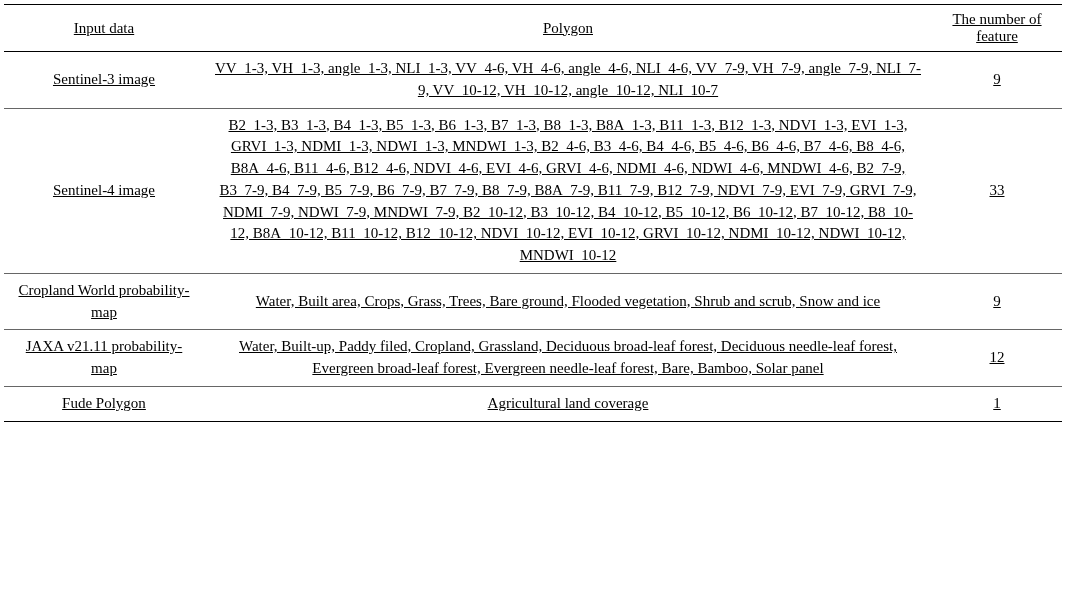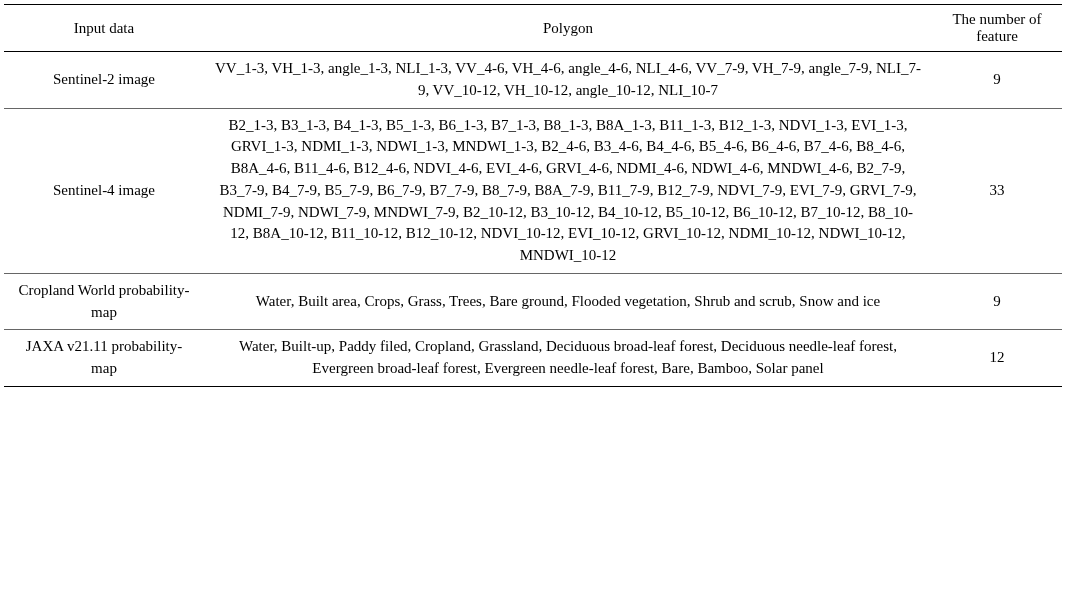--- a/index.html
+++ b/index.html
@@ -11,20 +11,21 @@
       font-family: "Times New Roman", Times, serif;
       font-size: 15px;
       color: #000;
       background: #fff;
       padding: 4px;
     }
     table {
       width: 100%;
       border-collapse: collapse;
       table-layout: fixed;
+      text-decoration: underline;
     }
     thead tr {
       border-top: 1.5px solid #000;
       border-bottom: 1px solid #000;
     }
     th {
       font-weight: normal;
       text-align: center;
       padding: 6px 8px;
       vertical-align: middle;
@@ -62,33 +63,38 @@
   </colgroup>
   <thead>
     <tr>
       <th>Input data</th>
       <th>Polygon</th>
       <th>The number of feature</th>
     </tr>
   </thead>
   <tbody>
     <tr>
-      <td>Sentinel-2 image</td>
+      <td>Sentinel-3 image</td>
       <td>VV_1-3, VH_1-3, angle_1-3, NLI_1-3, VV_4-6, VH_4-6, angle_4-6, NLI_4-6, VV_7-9, VH_7-9, angle_7-9, NLI_7-9, VV_10-12, VH_10-12, angle_10-12, NLI_10-7</td>
       <td>9</td>
     </tr>
     <tr>
       <td>Sentinel-4 image</td>
       <td>B2_1-3, B3_1-3, B4_1-3, B5_1-3, B6_1-3, B7_1-3, B8_1-3, B8A_1-3, B11_1-3, B12_1-3, NDVI_1-3, EVI_1-3, GRVI_1-3, NDMI_1-3, NDWI_1-3, MNDWI_1-3, B2_4-6, B3_4-6, B4_4-6, B5_4-6, B6_4-6, B7_4-6, B8_4-6, B8A_4-6, B11_4-6, B12_4-6, NDVI_4-6, EVI_4-6, GRVI_4-6, NDMI_4-6, NDWI_4-6, MNDWI_4-6, B2_7-9, B3_7-9, B4_7-9, B5_7-9, B6_7-9, B7_7-9, B8_7-9, B8A_7-9, B11_7-9, B12_7-9, NDVI_7-9, EVI_7-9, GRVI_7-9, NDMI_7-9, NDWI_7-9, MNDWI_7-9, B2_10-12, B3_10-12, B4_10-12, B5_10-12, B6_10-12, B7_10-12, B8_10-12, B8A_10-12, B11_10-12, B12_10-12, NDVI_10-12, EVI_10-12, GRVI_10-12, NDMI_10-12, NDWI_10-12, MNDWI_10-12</td>
       <td>33</td>
     </tr>
     <tr>
       <td>Cropland World probability-map</td>
       <td>Water, Built area, Crops, Grass, Trees, Bare ground, Flooded vegetation, Shrub and scrub, Snow and ice</td>
       <td>9</td>
     </tr>
     <tr>
       <td>JAXA v21.11 probability-map</td>
       <td>Water, Built-up, Paddy filed, Cropland, Grassland, Deciduous broad-leaf forest, Deciduous needle-leaf forest, Evergreen broad-leaf forest, Evergreen needle-leaf forest, Bare, Bamboo, Solar panel</td>
       <td>12</td>
     </tr>
+    <tr>
+      <td>Fude Polygon</td>
+      <td>Agricultural land coverage</td>
+      <td>1</td>
+    </tr>
   </tbody>
 </table>
 
 </body></html>

